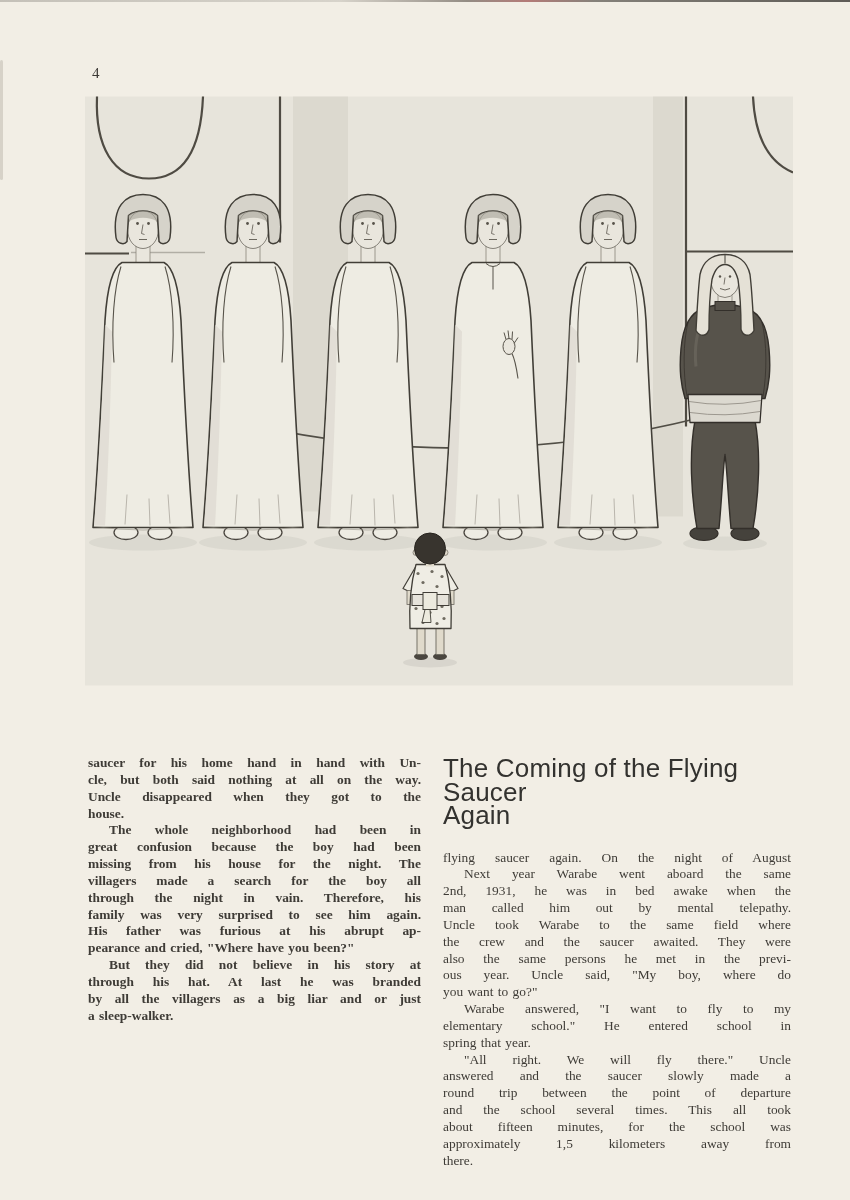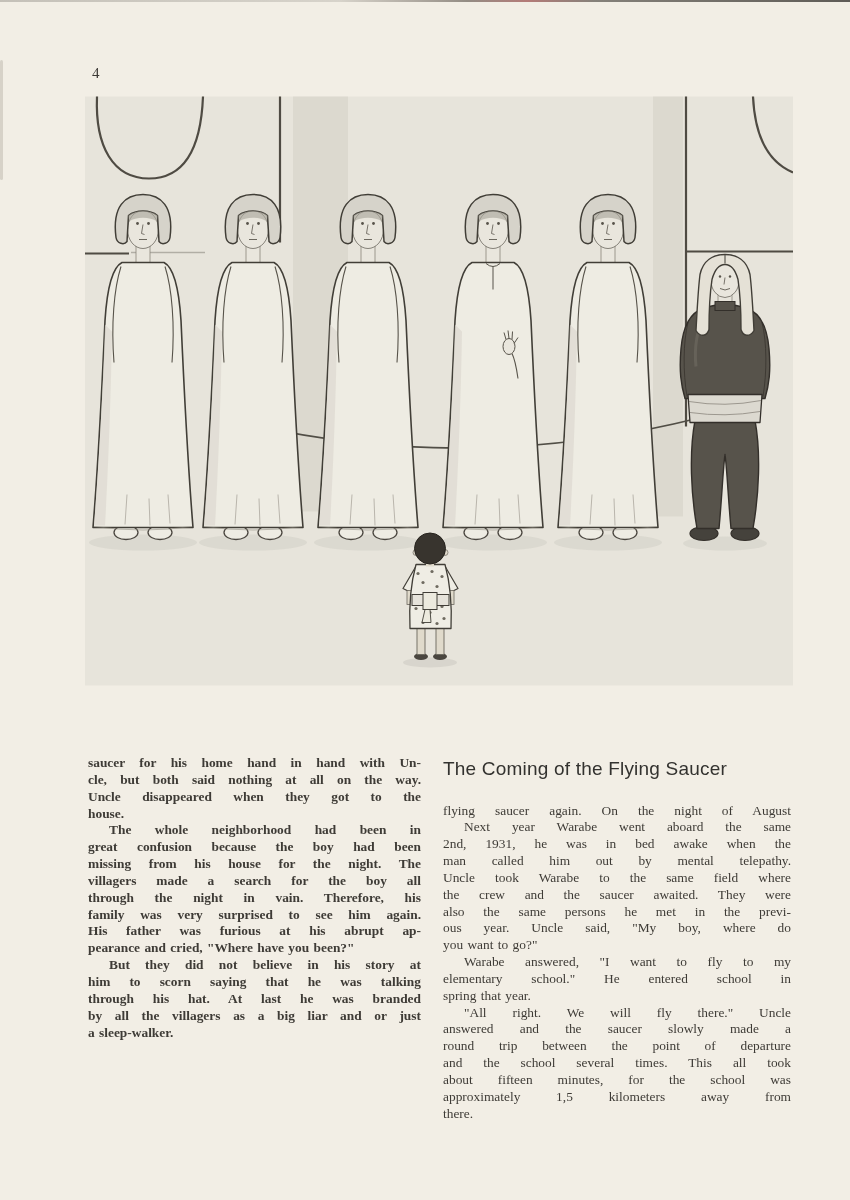--- a/index.html
+++ b/index.html
@@ -17,21 +17,21 @@
   .illus{position:absolute;left:85px;top:96px;width:708px;height:590px;}
   .illus svg{display:block;width:100%;height:100%;}
   
   .col{position:absolute;color:#3e3b36;font-size:13.4px;line-height:16.85px;}
   .col-left{left:88px;top:755px;width:333px;font-weight:bold;}
   .col-right{left:443px;top:757px;width:348px;}
   .line{text-align:justify;text-align-last:justify;-moz-text-align-last:justify;
         word-spacing:1px;white-space:normal;}
   .line.last{text-align-last:left;-moz-text-align-last:left;}
   .line.indent{text-indent:21px;}
-  .heading{font-family:"Liberation Sans", sans-serif;font-size:19px;line-height:23.5px;
+  .heading{font-family:"Liberation Sans", sans-serif;font-size:26px;line-height:23.5px;
     font-weight:500;color:#33322f;letter-spacing:.2px;margin:0 0 22px 0;}
 </style>
 </head>
 <body>
 
 <div class="page">
   <div class="scan-top"></div>
   <div class="scan-smudge"></div>
 
   <div class="pageno">4</div>
@@ -213,30 +213,30 @@
         <div class="line">great confusion because the boy had been</div>
         <div class="line">missing from his house for the night.  The</div>
         <div class="line">villagers made a search for the boy all</div>
         <div class="line">through the night in vain.  Therefore, his</div>
         <div class="line">family was very surprised to see him again.</div>
         <div class="line">His father was furious at his abrupt ap-</div>
         <div class="line last">pearance and cried, "Where have you been?"</div>
       </div>
       <div>
         <div class="line indent">But they did not believe in his story at</div>
-        <div class="line">him to scorn saying that he was talking</div>
         <div class="line">through his hat.  At last he was branded</div>
         <div class="line">by all the villagers as a big liar and or just</div>
         <div class="line last">a sleep-walker.</div>
       </div>
     </div>
 
   <div class="col col-right">
     <div class="heading" id="heading">
         <div>The Coming of the Flying Saucer</div>
+        <div>Again</div>
       </div>
     <div id="right-paras">
         <div>
           <div class="line">flying saucer again.  On the night of August</div>
           <div class="line indent">Next year Warabe went aboard the same</div>
           <div class="line">2nd, 1931, he was in bed awake when the</div>
           <div class="line">man called him out by mental telepathy.</div>
           <div class="line">Uncle took Warabe to the same field where</div>
           <div class="line">the crew and the saucer awaited. They were</div>
           <div class="line">also the same persons he met in the previ-</div>

